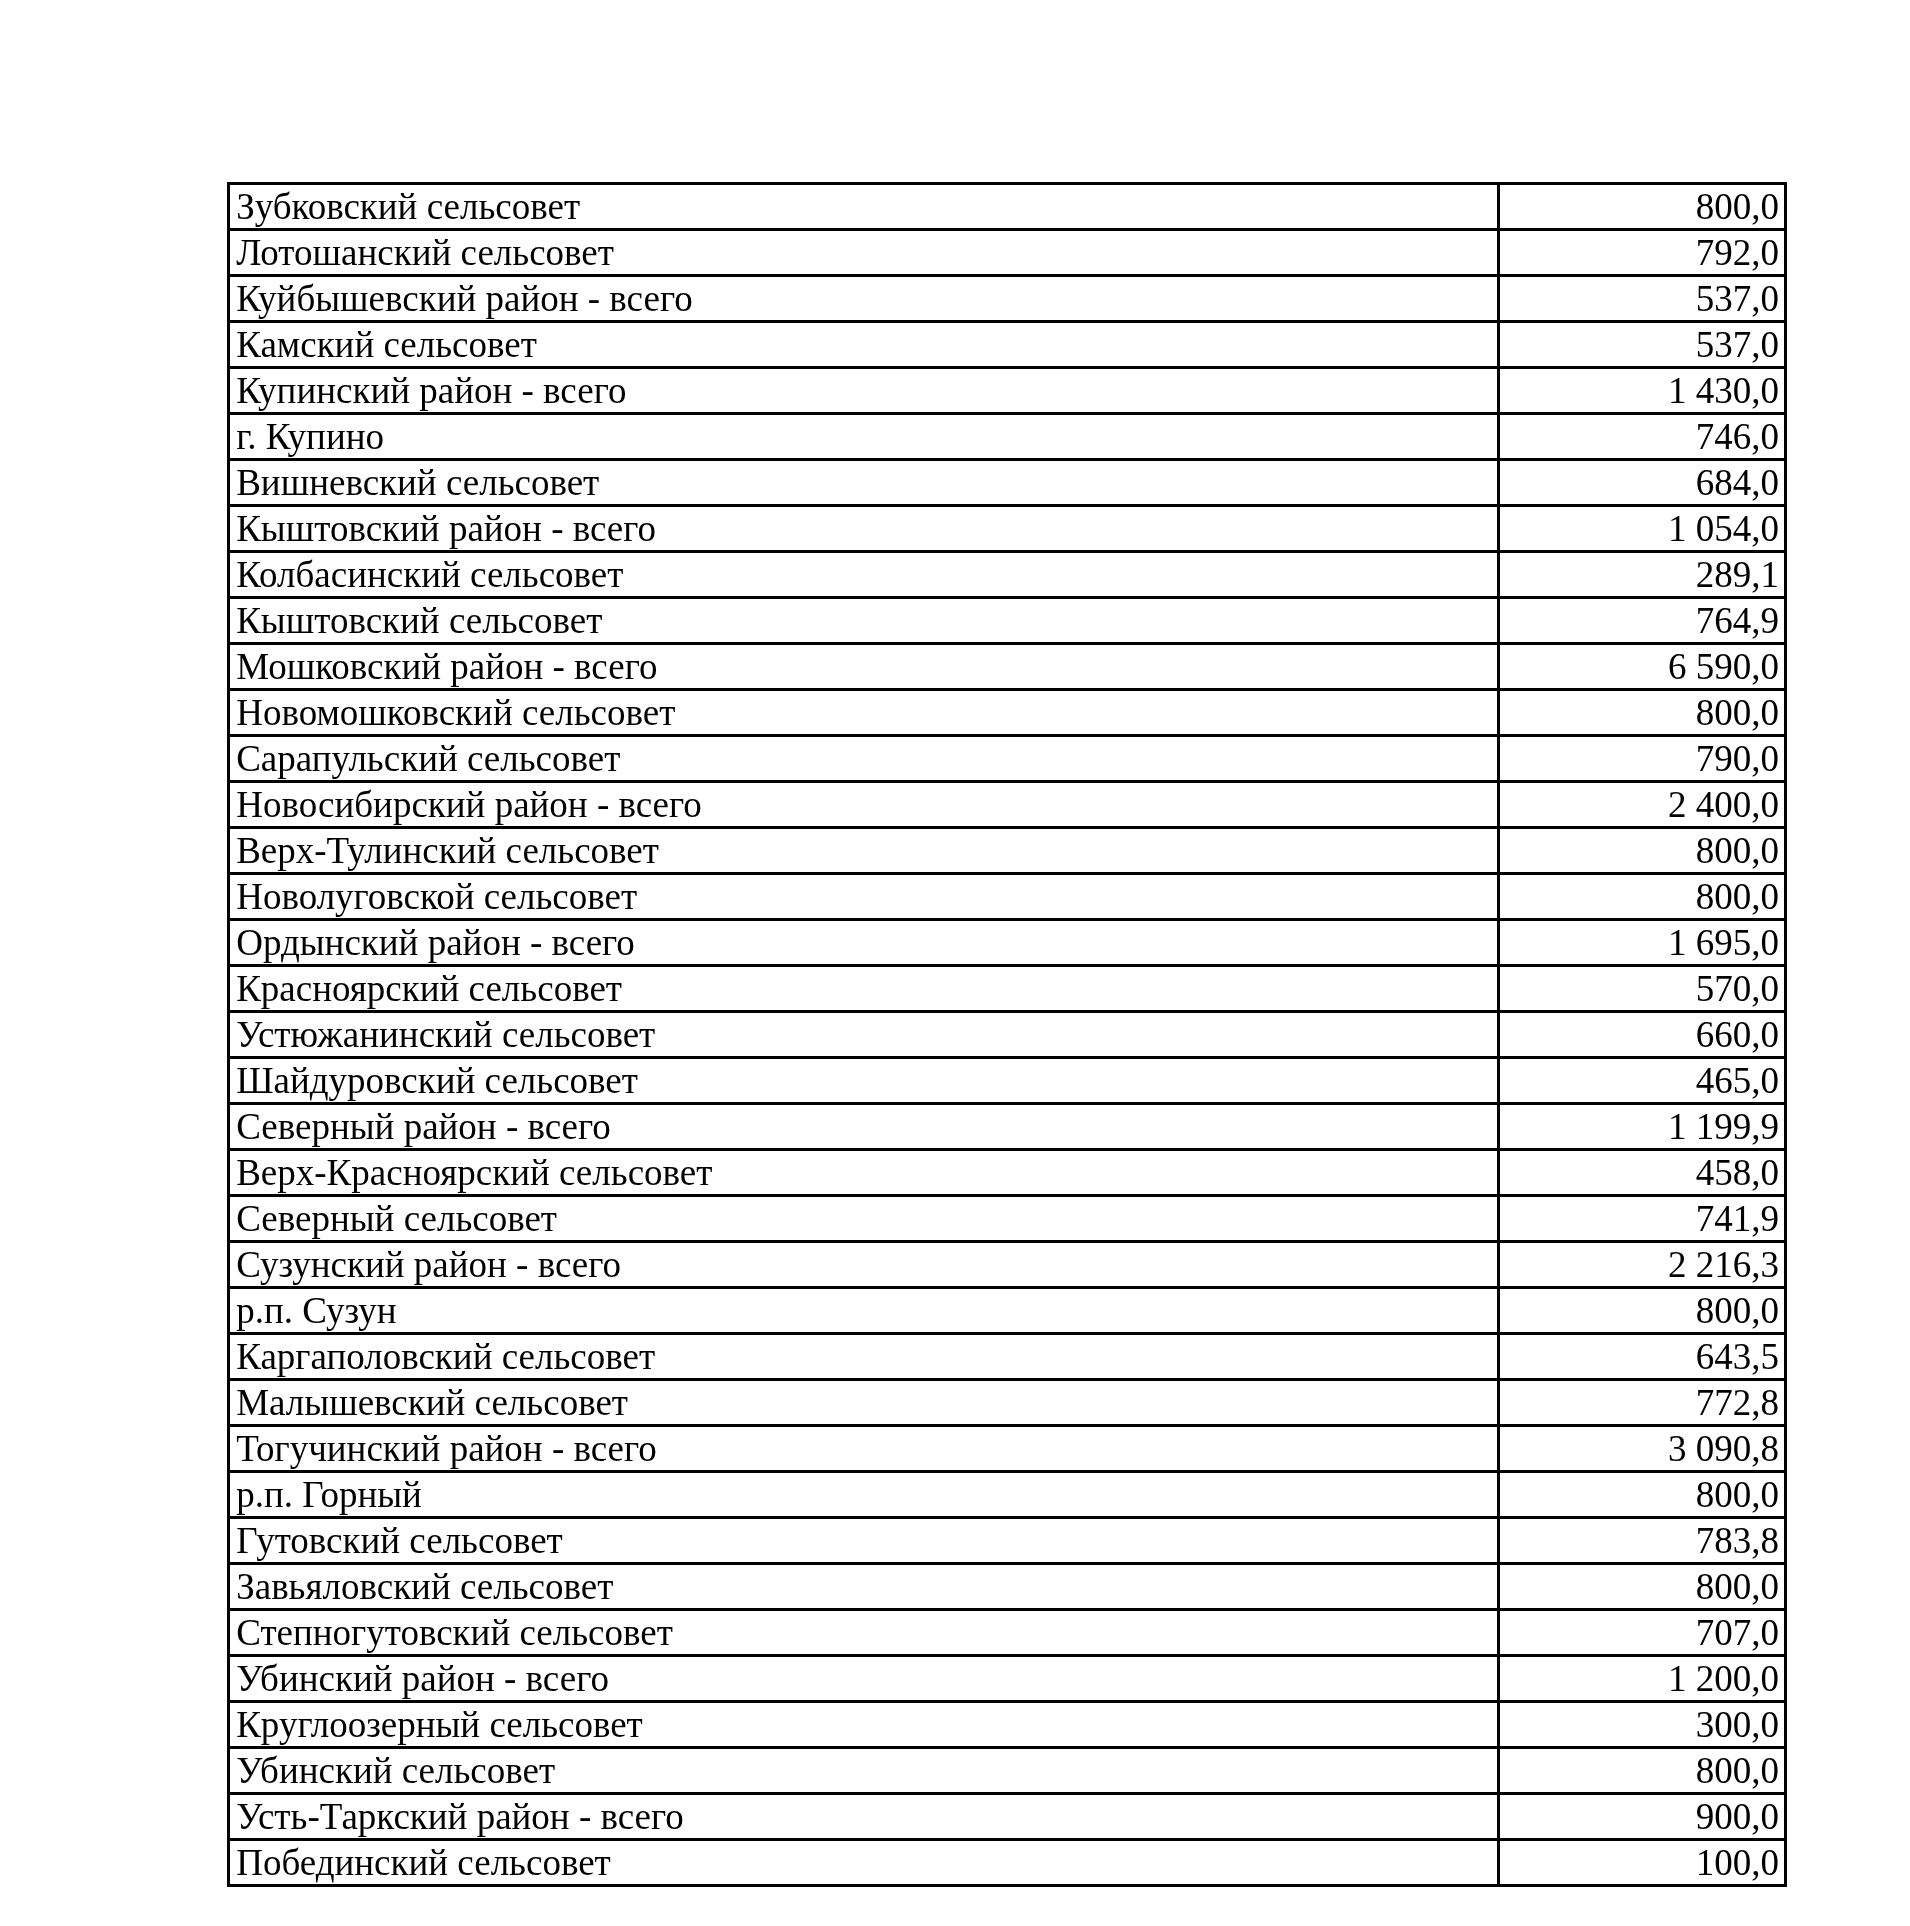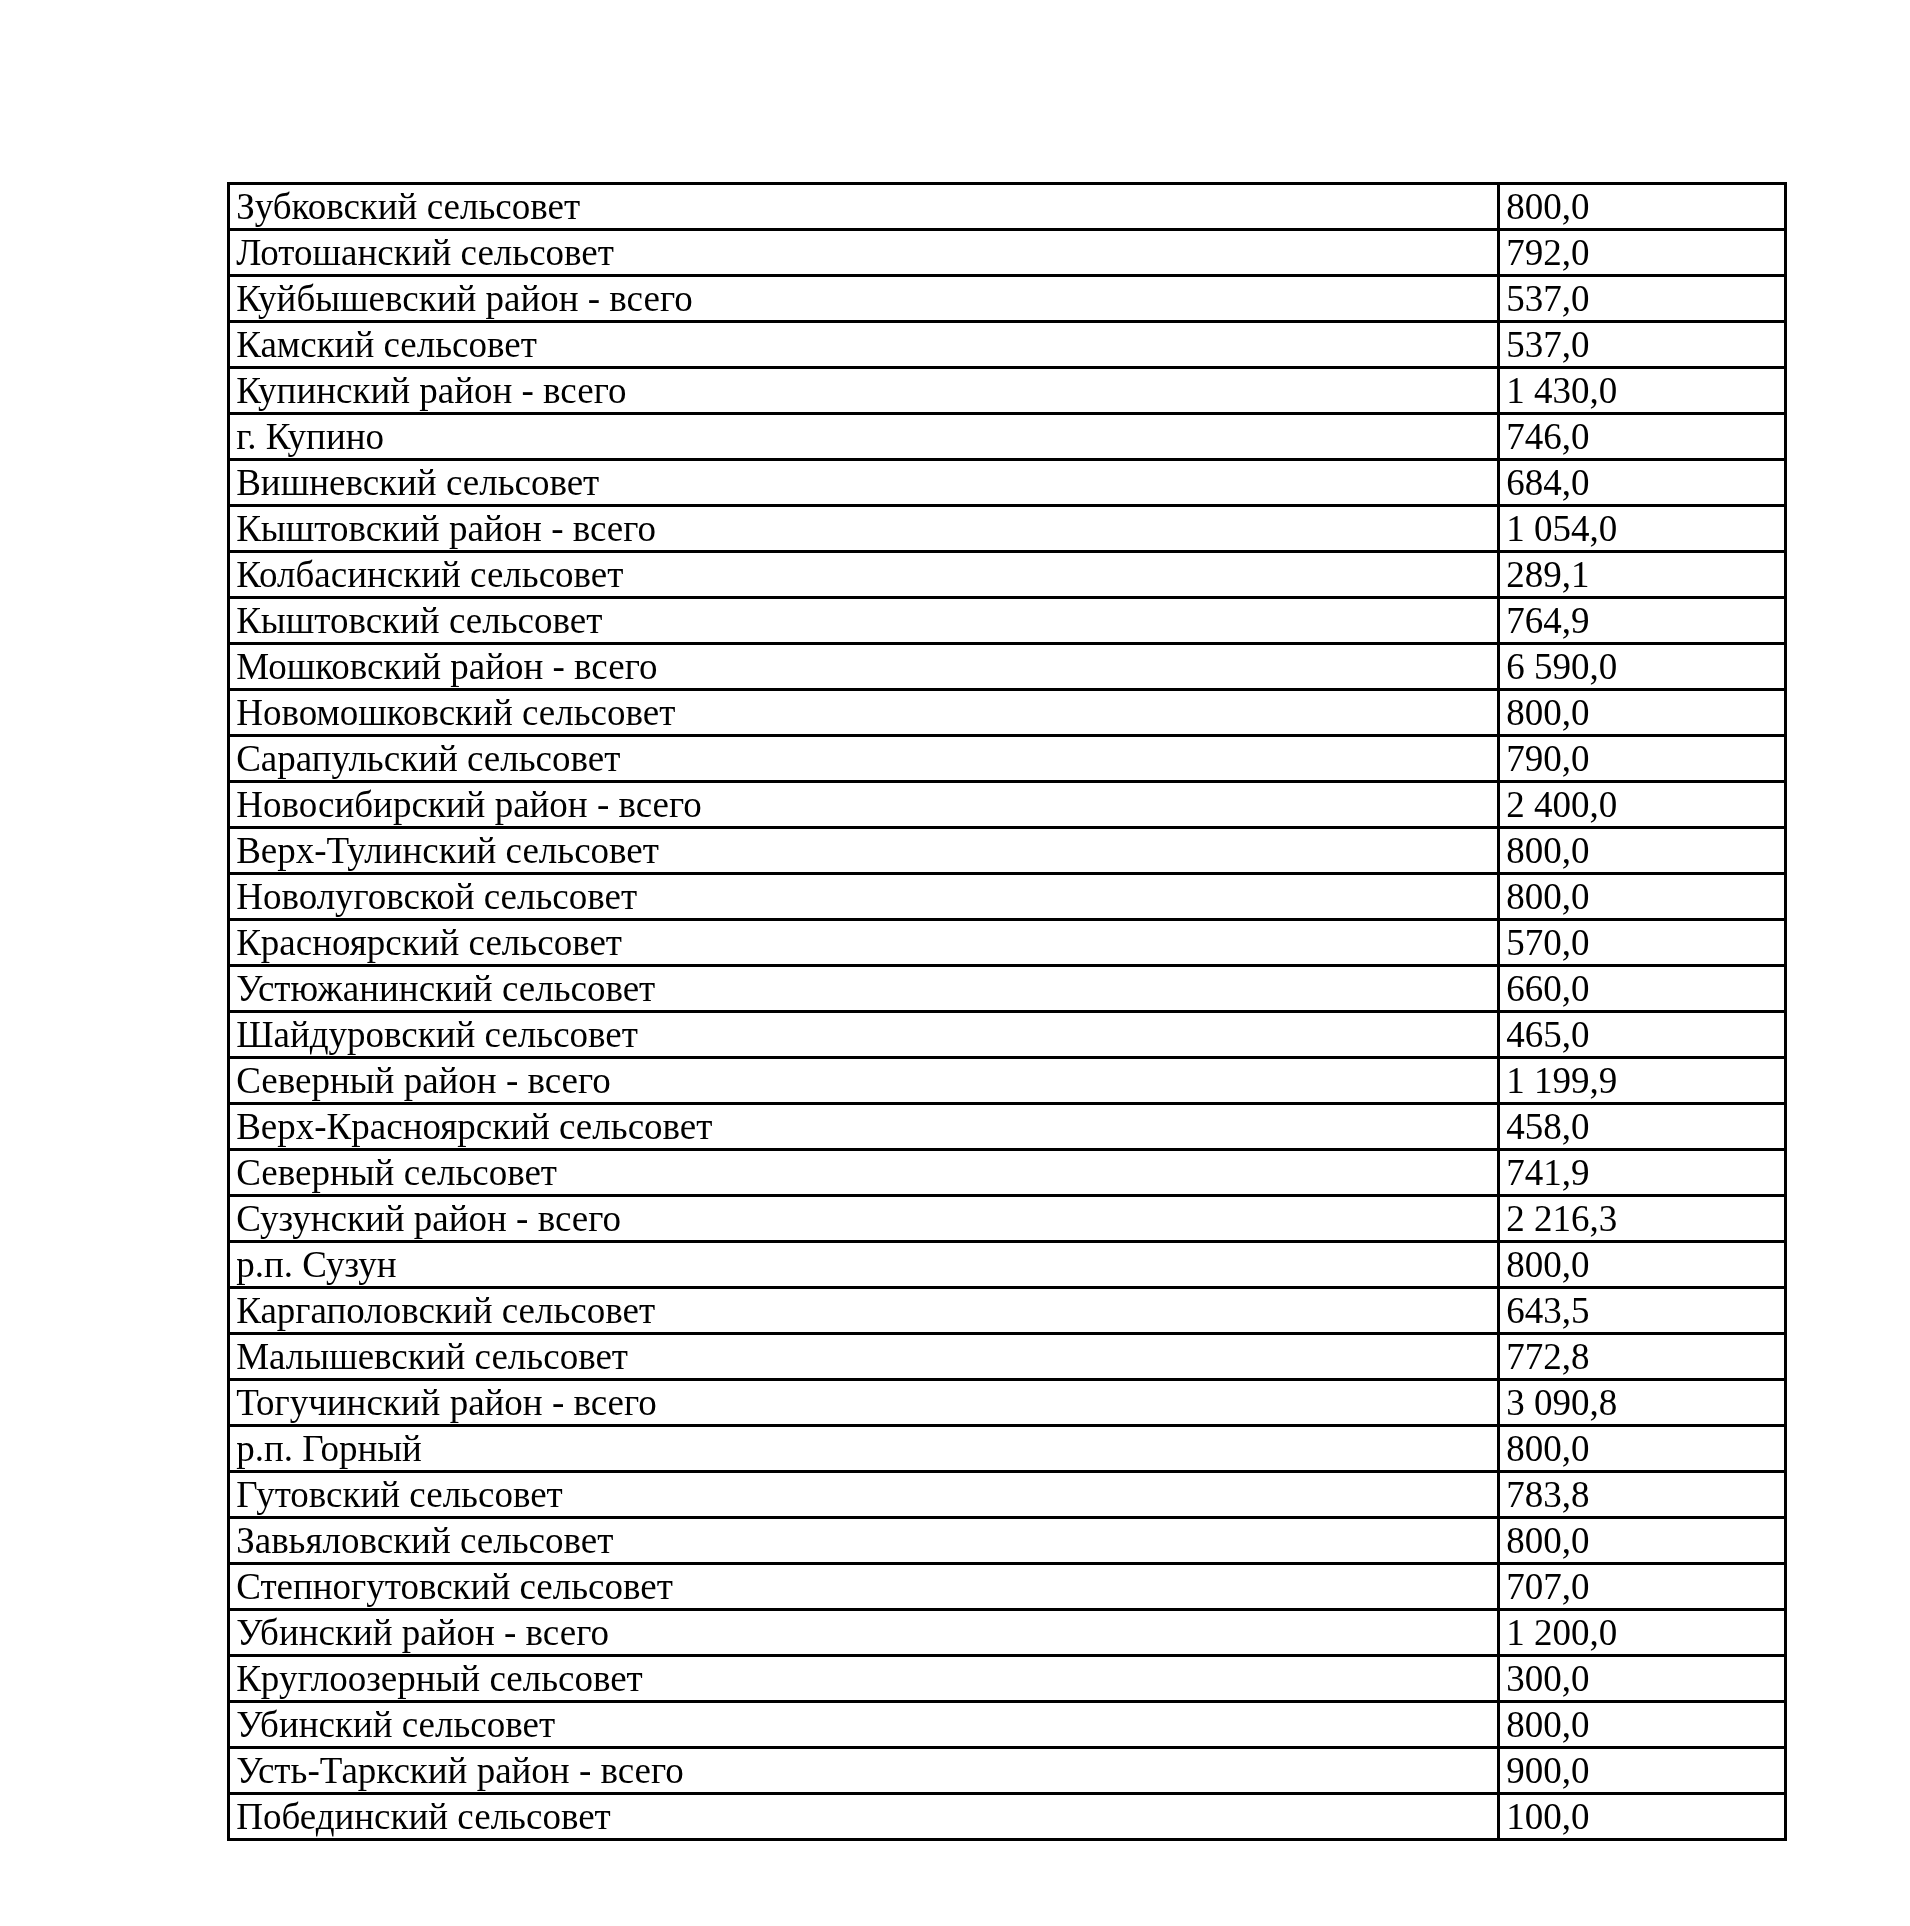--- a/index.html
+++ b/index.html
@@ -37,21 +37,21 @@
     border: 3.1px solid #000;
     height: 43px;
     padding: 0 5.4px 0 6.2px;
     font-size: 37px;
     line-height: 43px;
     white-space: nowrap;
     overflow: hidden;
     vertical-align: middle;
   }
   table.budget td.val {
-    text-align: left;
+    text-align: right;
     padding-right: 5px;
   }
   table.budget tr.total td {
     font-weight: normal;
   }
 </style>
 </head>
 <body>
 
 <div class="page">
@@ -118,20 +118,24 @@
           <td class="val">2 400,0</td>
         </tr>
         <tr class="">
           <td class="name">Верх-Тулинский сельсовет</td>
           <td class="val">800,0</td>
         </tr>
         <tr class="">
           <td class="name">Новолуговской сельсовет</td>
           <td class="val">800,0</td>
         </tr>
+        <tr class="total">
+          <td class="name">Ордынский район - всего</td>
+          <td class="val">1 695,0</td>
+        </tr>
         <tr class="">
           <td class="name">Красноярский сельсовет</td>
           <td class="val">570,0</td>
         </tr>
         <tr class="">
           <td class="name">Устюжанинский сельсовет</td>
           <td class="val">660,0</td>
         </tr>
         <tr class="">
           <td class="name">Шайдуровский сельсовет</td>

